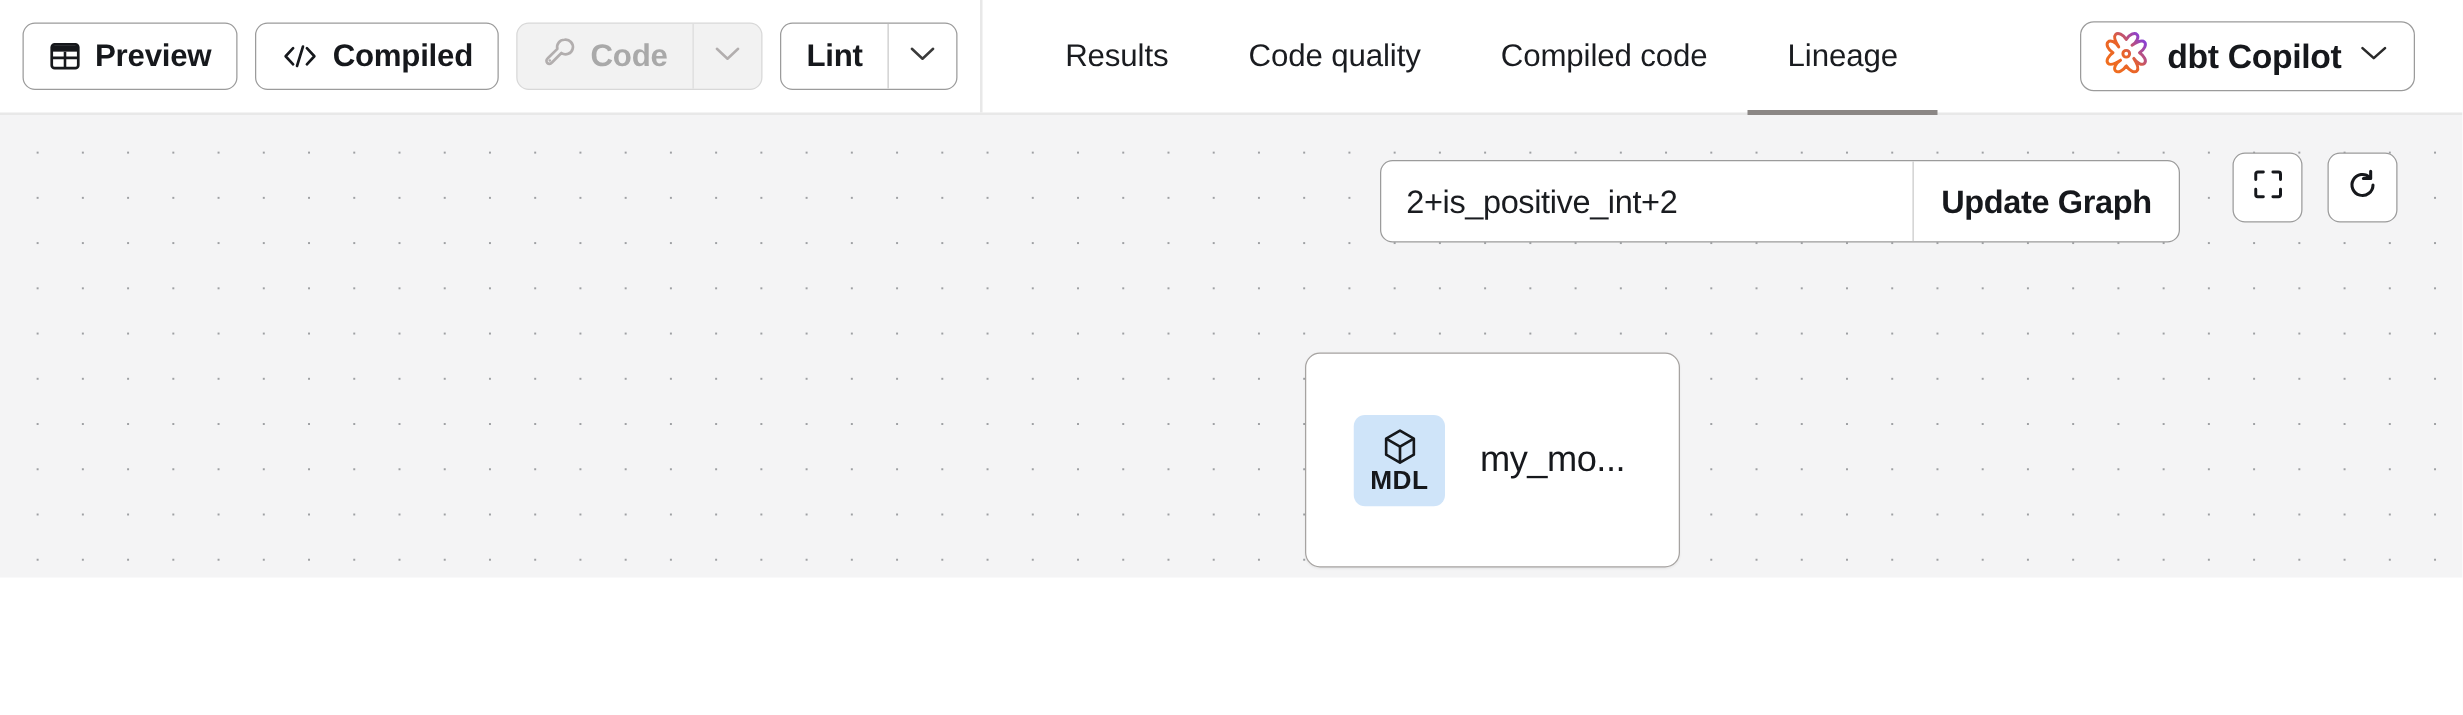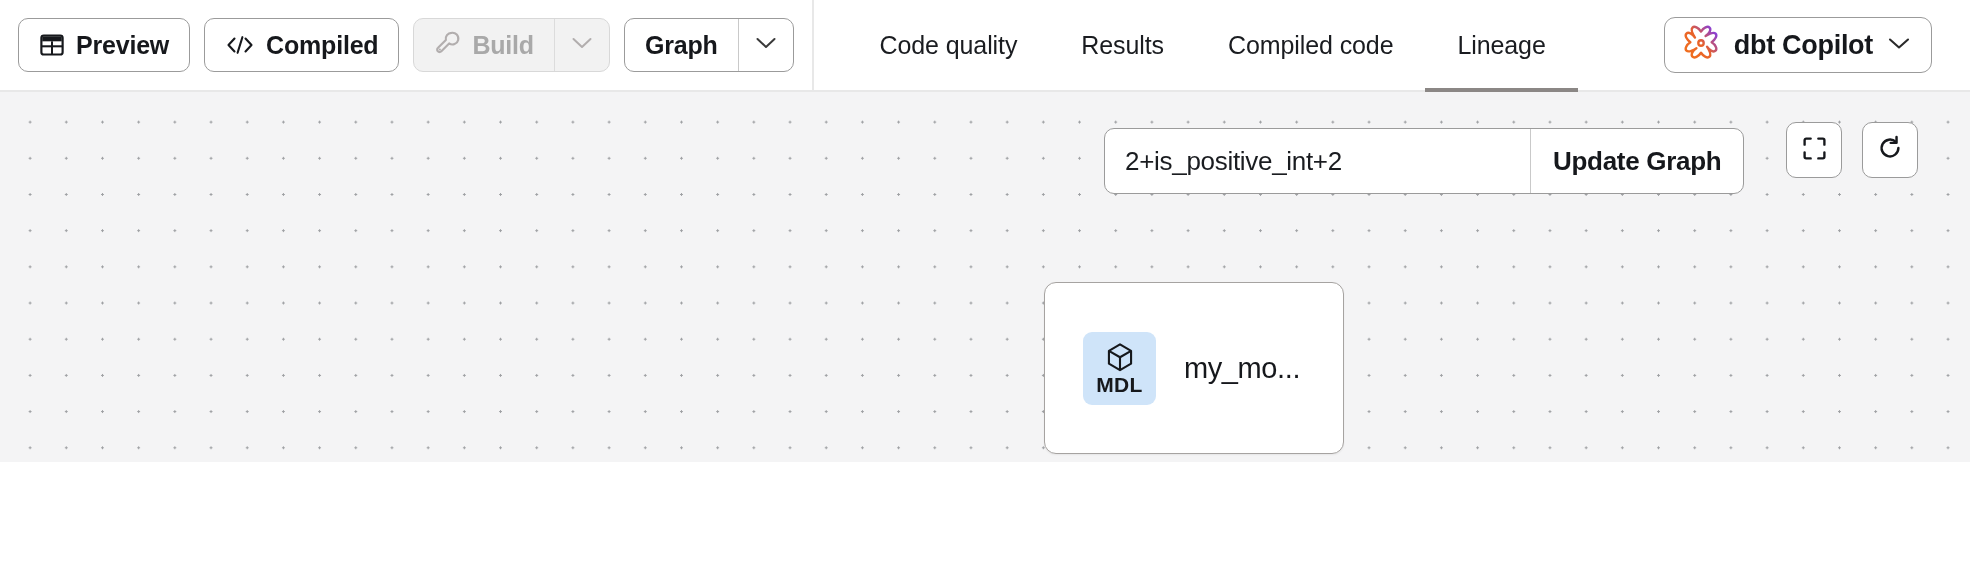--- a/index.html
+++ b/index.html
@@ -358,53 +358,53 @@
       </div>
 
       <div class="btn-group disabled">
         <div class="main">
           <span class="ico">
             <svg width="27" height="27" viewBox="0 0 24 24" fill="none">
               <path d="M15.6 3.4a5.2 5.2 0 0 0-5.05 6.45L3.6 16.75a2.1 2.1 0 1 0 2.95 2.95l6.9-6.9A5.2 5.2 0 1 0 15.6 3.4z" stroke="#b2aeae" stroke-width="1.9" stroke-linejoin="round"></path>
               <circle cx="5.2" cy="18.2" r="0.9" fill="#b2aeae"></circle>
             </svg>
           </span>
-          <span>Build</span>
+          <span>Code</span>
         </div>
         <div class="caret">
           <span>
             <svg width="22" height="14" viewBox="0 0 22 14" fill="none">
               <path d="M2.5 3 L11 11 L19.5 3" stroke="#b2aeae" stroke-width="2" stroke-linecap="round" stroke-linejoin="round"></path>
             </svg>
           </span>
         </div>
       </div>
 
       <div class="btn-group">
         <div class="main">
-          <span>Graph</span>
+          <span>Lint</span>
         </div>
         <div class="caret">
           <span>
             <svg width="22" height="14" viewBox="0 0 22 14" fill="none">
               <path d="M2.5 3 L11 11 L19.5 3" stroke="#3a3a3a" stroke-width="2" stroke-linecap="round" stroke-linejoin="round"></path>
             </svg>
           </span>
         </div>
       </div>
     </div>
 
     <div class="header-divider"></div>
 
     <div class="tabs">
       <div class="tab">
+        <span>Results</span>
+      </div>
+      <div class="tab">
         <span>Code quality</span>
-      </div>
-      <div class="tab">
-        <span>Results</span>
       </div>
       <div class="tab">
         <span>Compiled code</span>
       </div>
       <div class="tab active">
         <span>Lineage</span>
       </div>
     </div>
 
     <div class="header-right">

